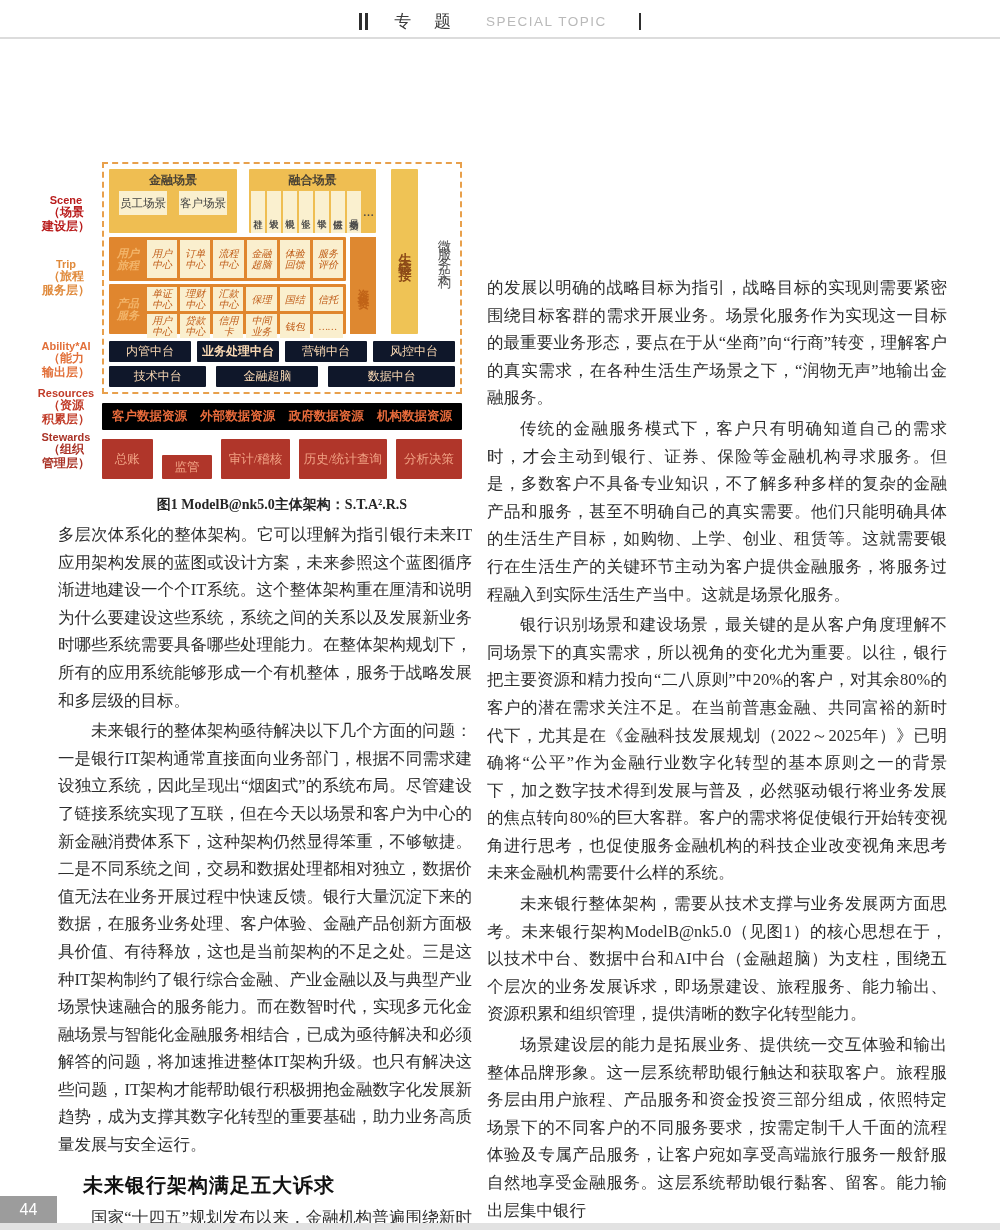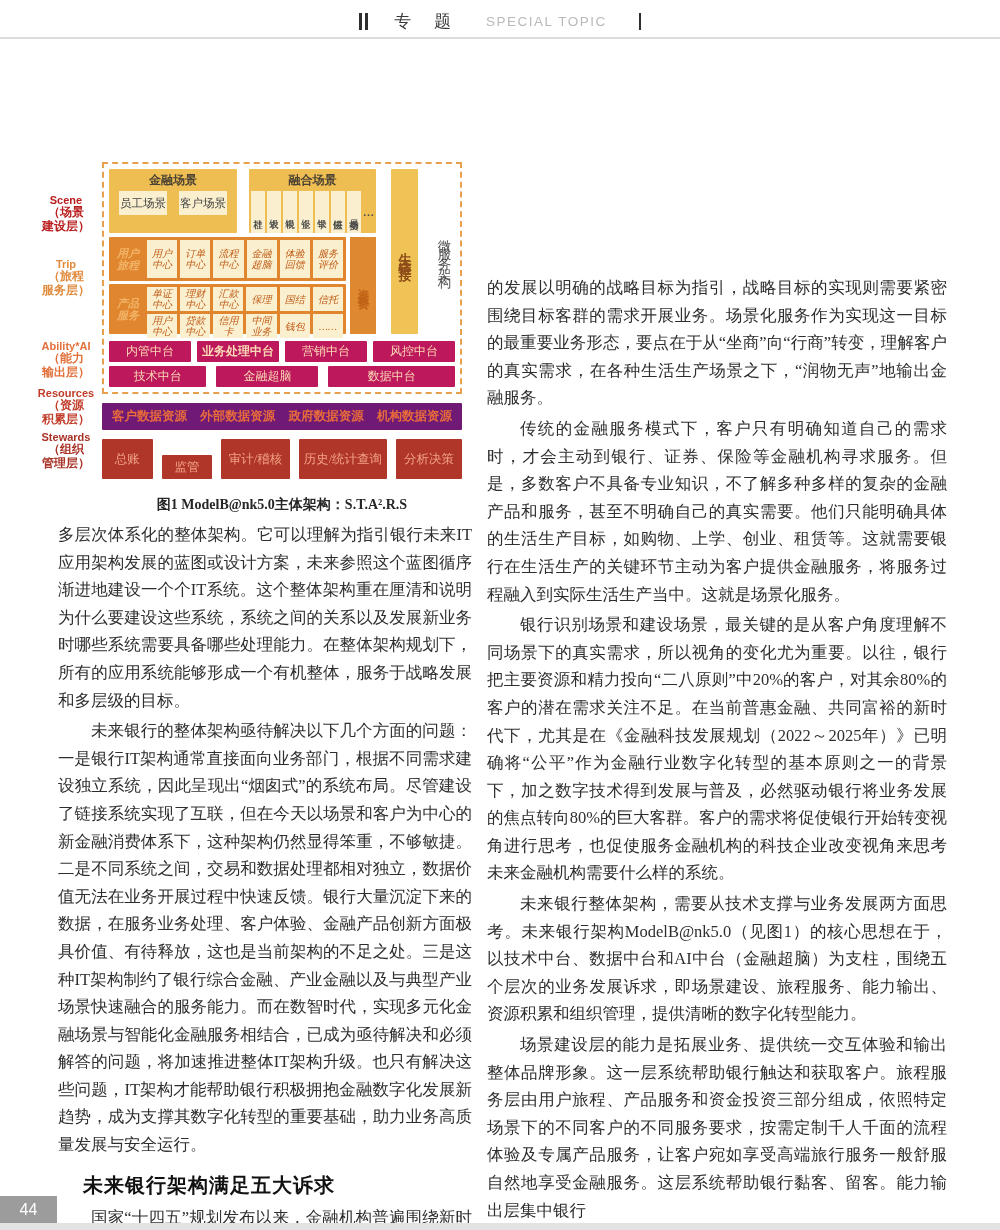--- a/index.html
+++ b/index.html
@@ -46,22 +46,22 @@
   .cell{flex:1;background:#faefce;display:flex;align-items:center;justify-content:center;text-align:center;font-size:10px;line-height:11px;color:#bf5b16;padding:1px;}
   .product-grid{flex:1;display:grid;grid-template-columns:repeat(6,1fr);grid-auto-rows:1fr;gap:3px;height:44px;}
   .invest-bar{width:26px;background:#de8830;display:flex;align-items:center;justify-content:center;}
   .invest-bar .vt{writing-mode:vertical-rl;text-orientation:upright;font-size:11.5px;letter-spacing:3px;color:#c06418;font-weight:bold;}
   .eco-bar{width:27px;background:#efc355;border-radius:1px;display:flex;align-items:center;justify-content:center;}
   .eco-bar .vt{writing-mode:vertical-rl;text-orientation:upright;font-size:13px;letter-spacing:5px;color:#8c4a18;font-weight:bold;}
   .micro-col{width:22px;display:flex;align-items:center;justify-content:center;}
   .micro-col .vt{writing-mode:vertical-rl;text-orientation:upright;font-size:13.5px;letter-spacing:9px;color:#4d4d4d;}
   .ability-row1{display:flex;gap:6px;margin-top:7px;}
   .ability-row2{display:flex;gap:10px;margin-top:4px;}
-  .abox{height:21px;background:#be185d;display:flex;align-items:center;justify-content:center;font-size:12px;color:#fad9b4;border-radius:1px;}
-  .resources-bar{margin-top:9px;height:27px;background:#701a75;display:flex;align-items:center;justify-content:space-between;padding:0 10px;border-radius:1px;}
+  .abox{height:21px;background:#0f172a;display:flex;align-items:center;justify-content:center;font-size:12px;color:#fad9b4;border-radius:1px;}
+  .resources-bar{margin-top:9px;height:27px;background:#000000;display:flex;align-items:center;justify-content:space-between;padding:0 10px;border-radius:1px;}
   .resources-bar span{font-size:12.5px;font-weight:bold;color:#e96b3b;}
   .stewards-row{margin-top:9px;display:flex;gap:9px;height:40px;}
   .sbox{background:#b0362a;display:flex;align-items:center;justify-content:center;font-size:12.5px;color:#f0a183;border-radius:1px;}
   .fig-caption{margin-top:17px;text-align:center;font-weight:bold;font-size:14px;color:#262626;}
   
   .col{position:absolute;}
   .col-left{left:55px;top:518px;width:420px;}
   .col-right{left:484px;top:271px;width:466px;}
   .col p{margin:3px;font-size:16.5px;line-height:27.6px;text-align:justify;color:#2e2e2e;}
   .col p.indent{text-indent:2em;}

